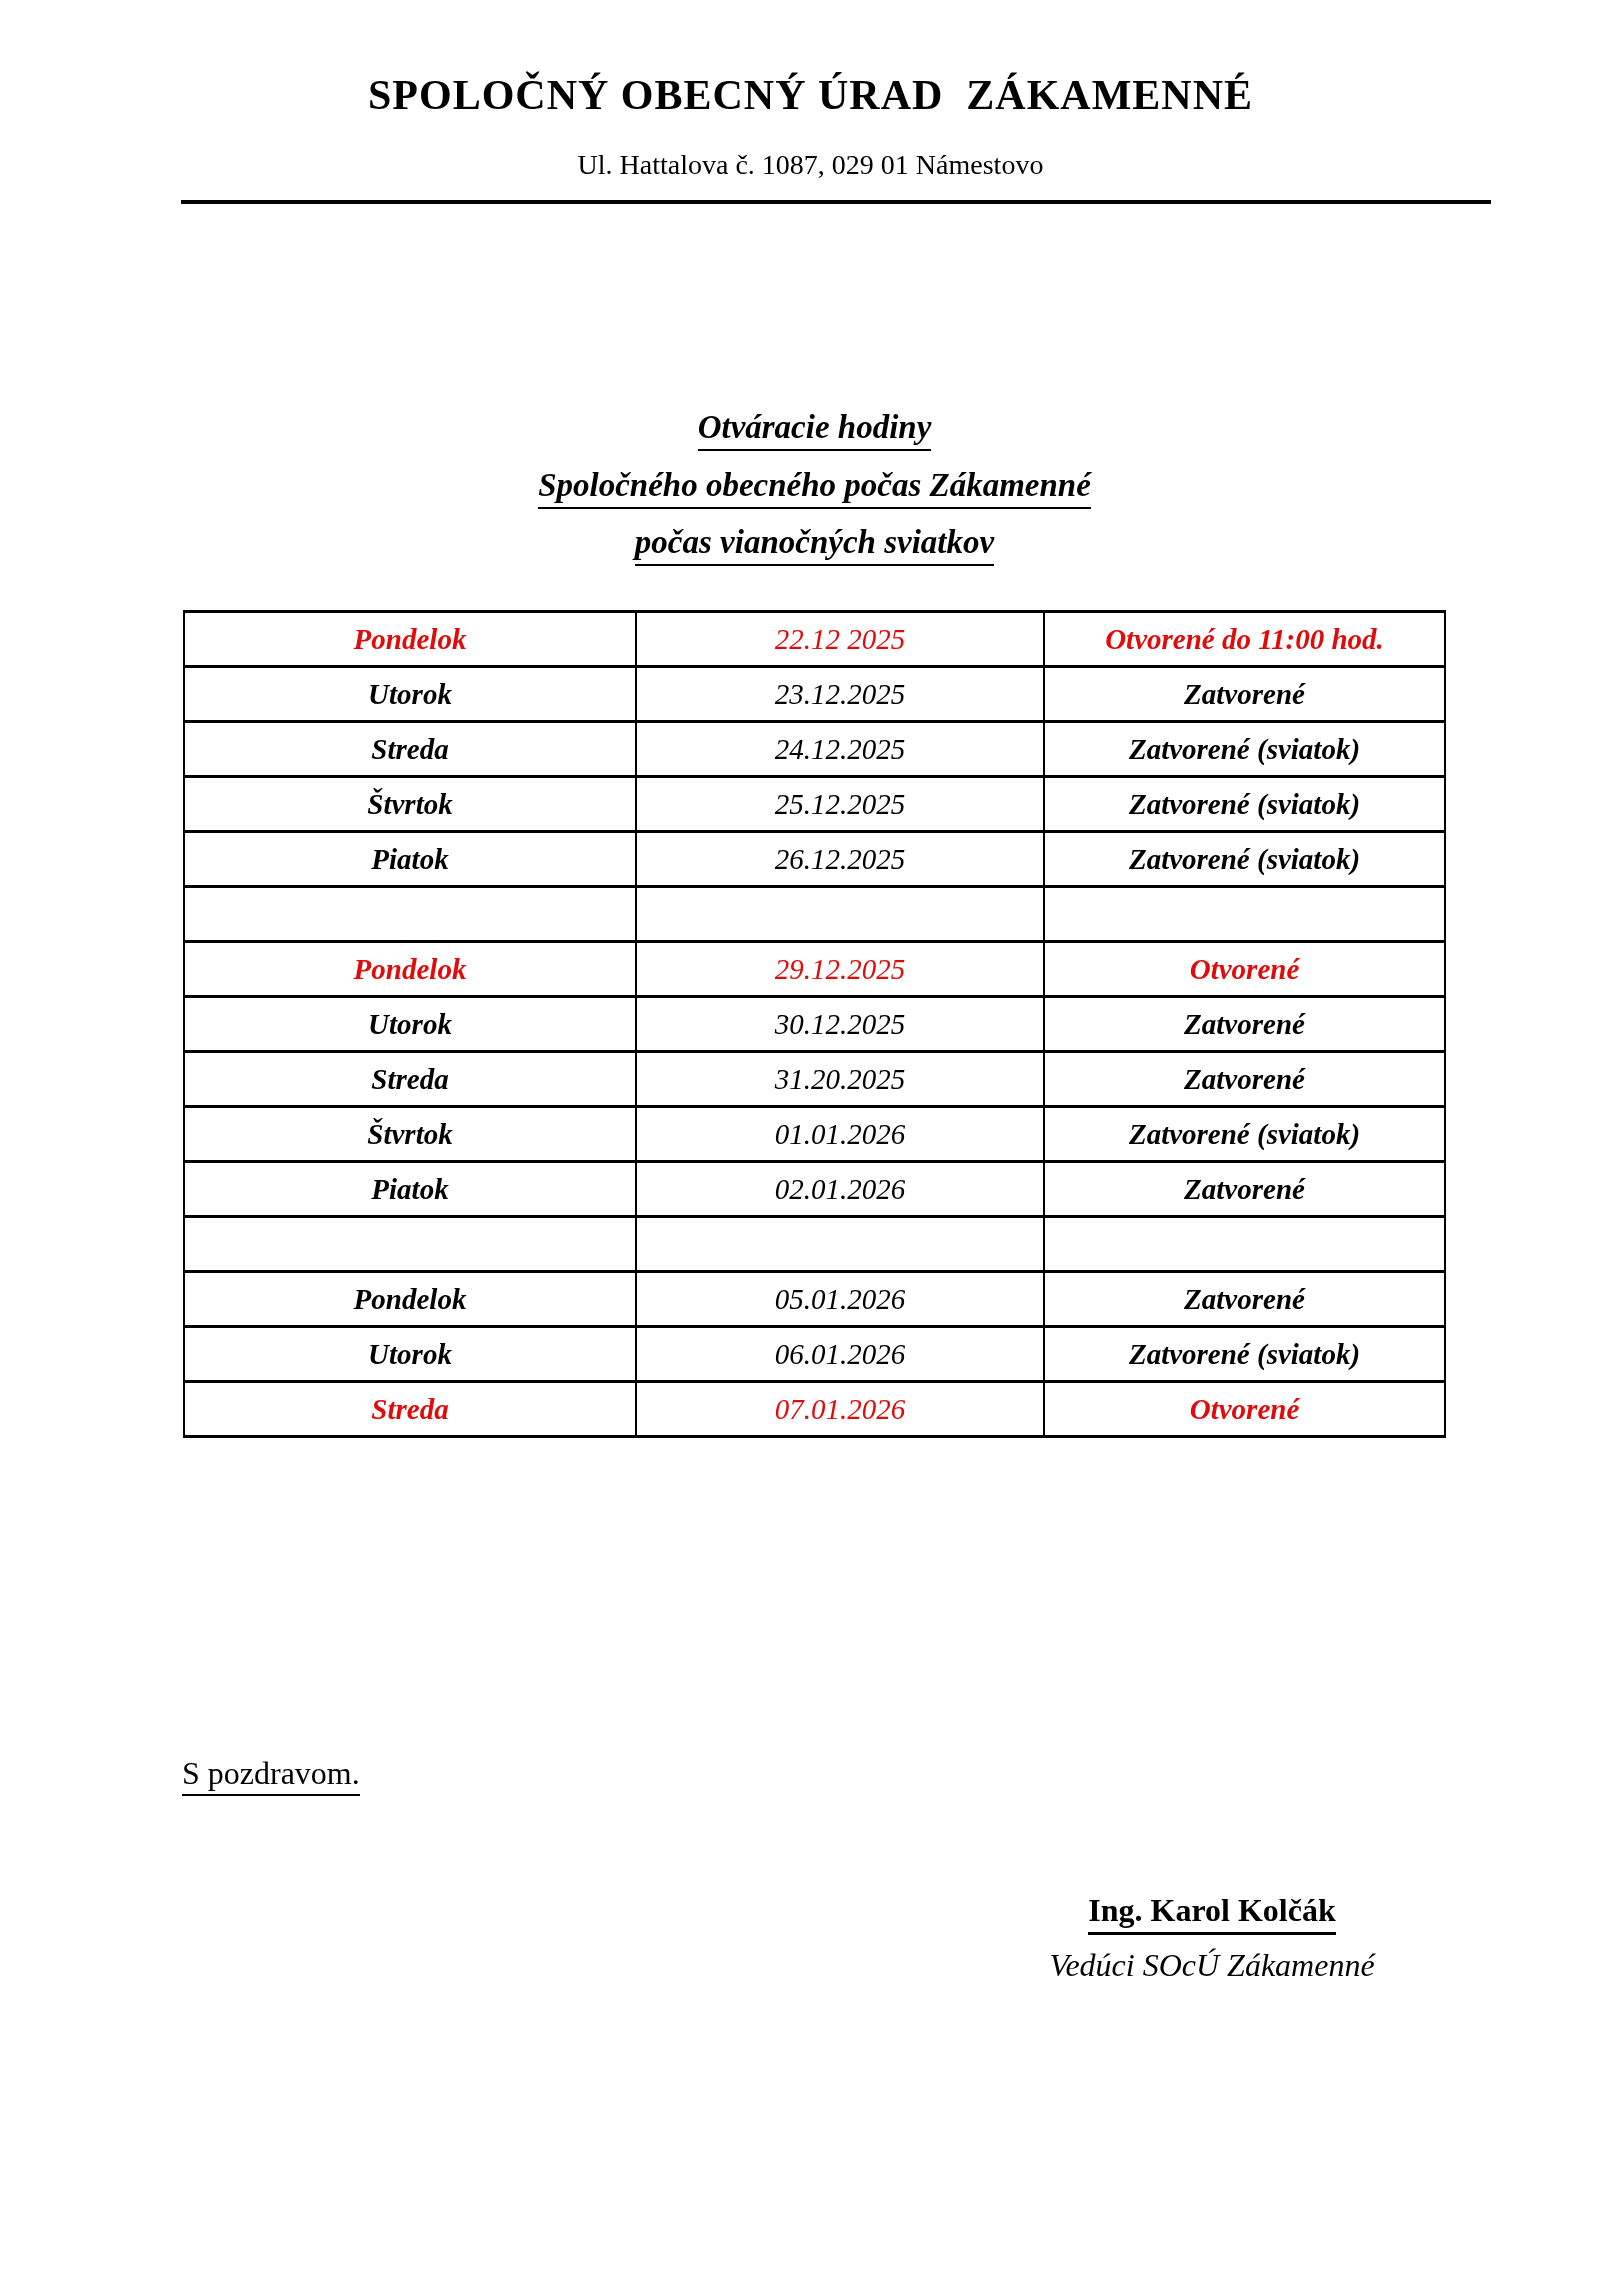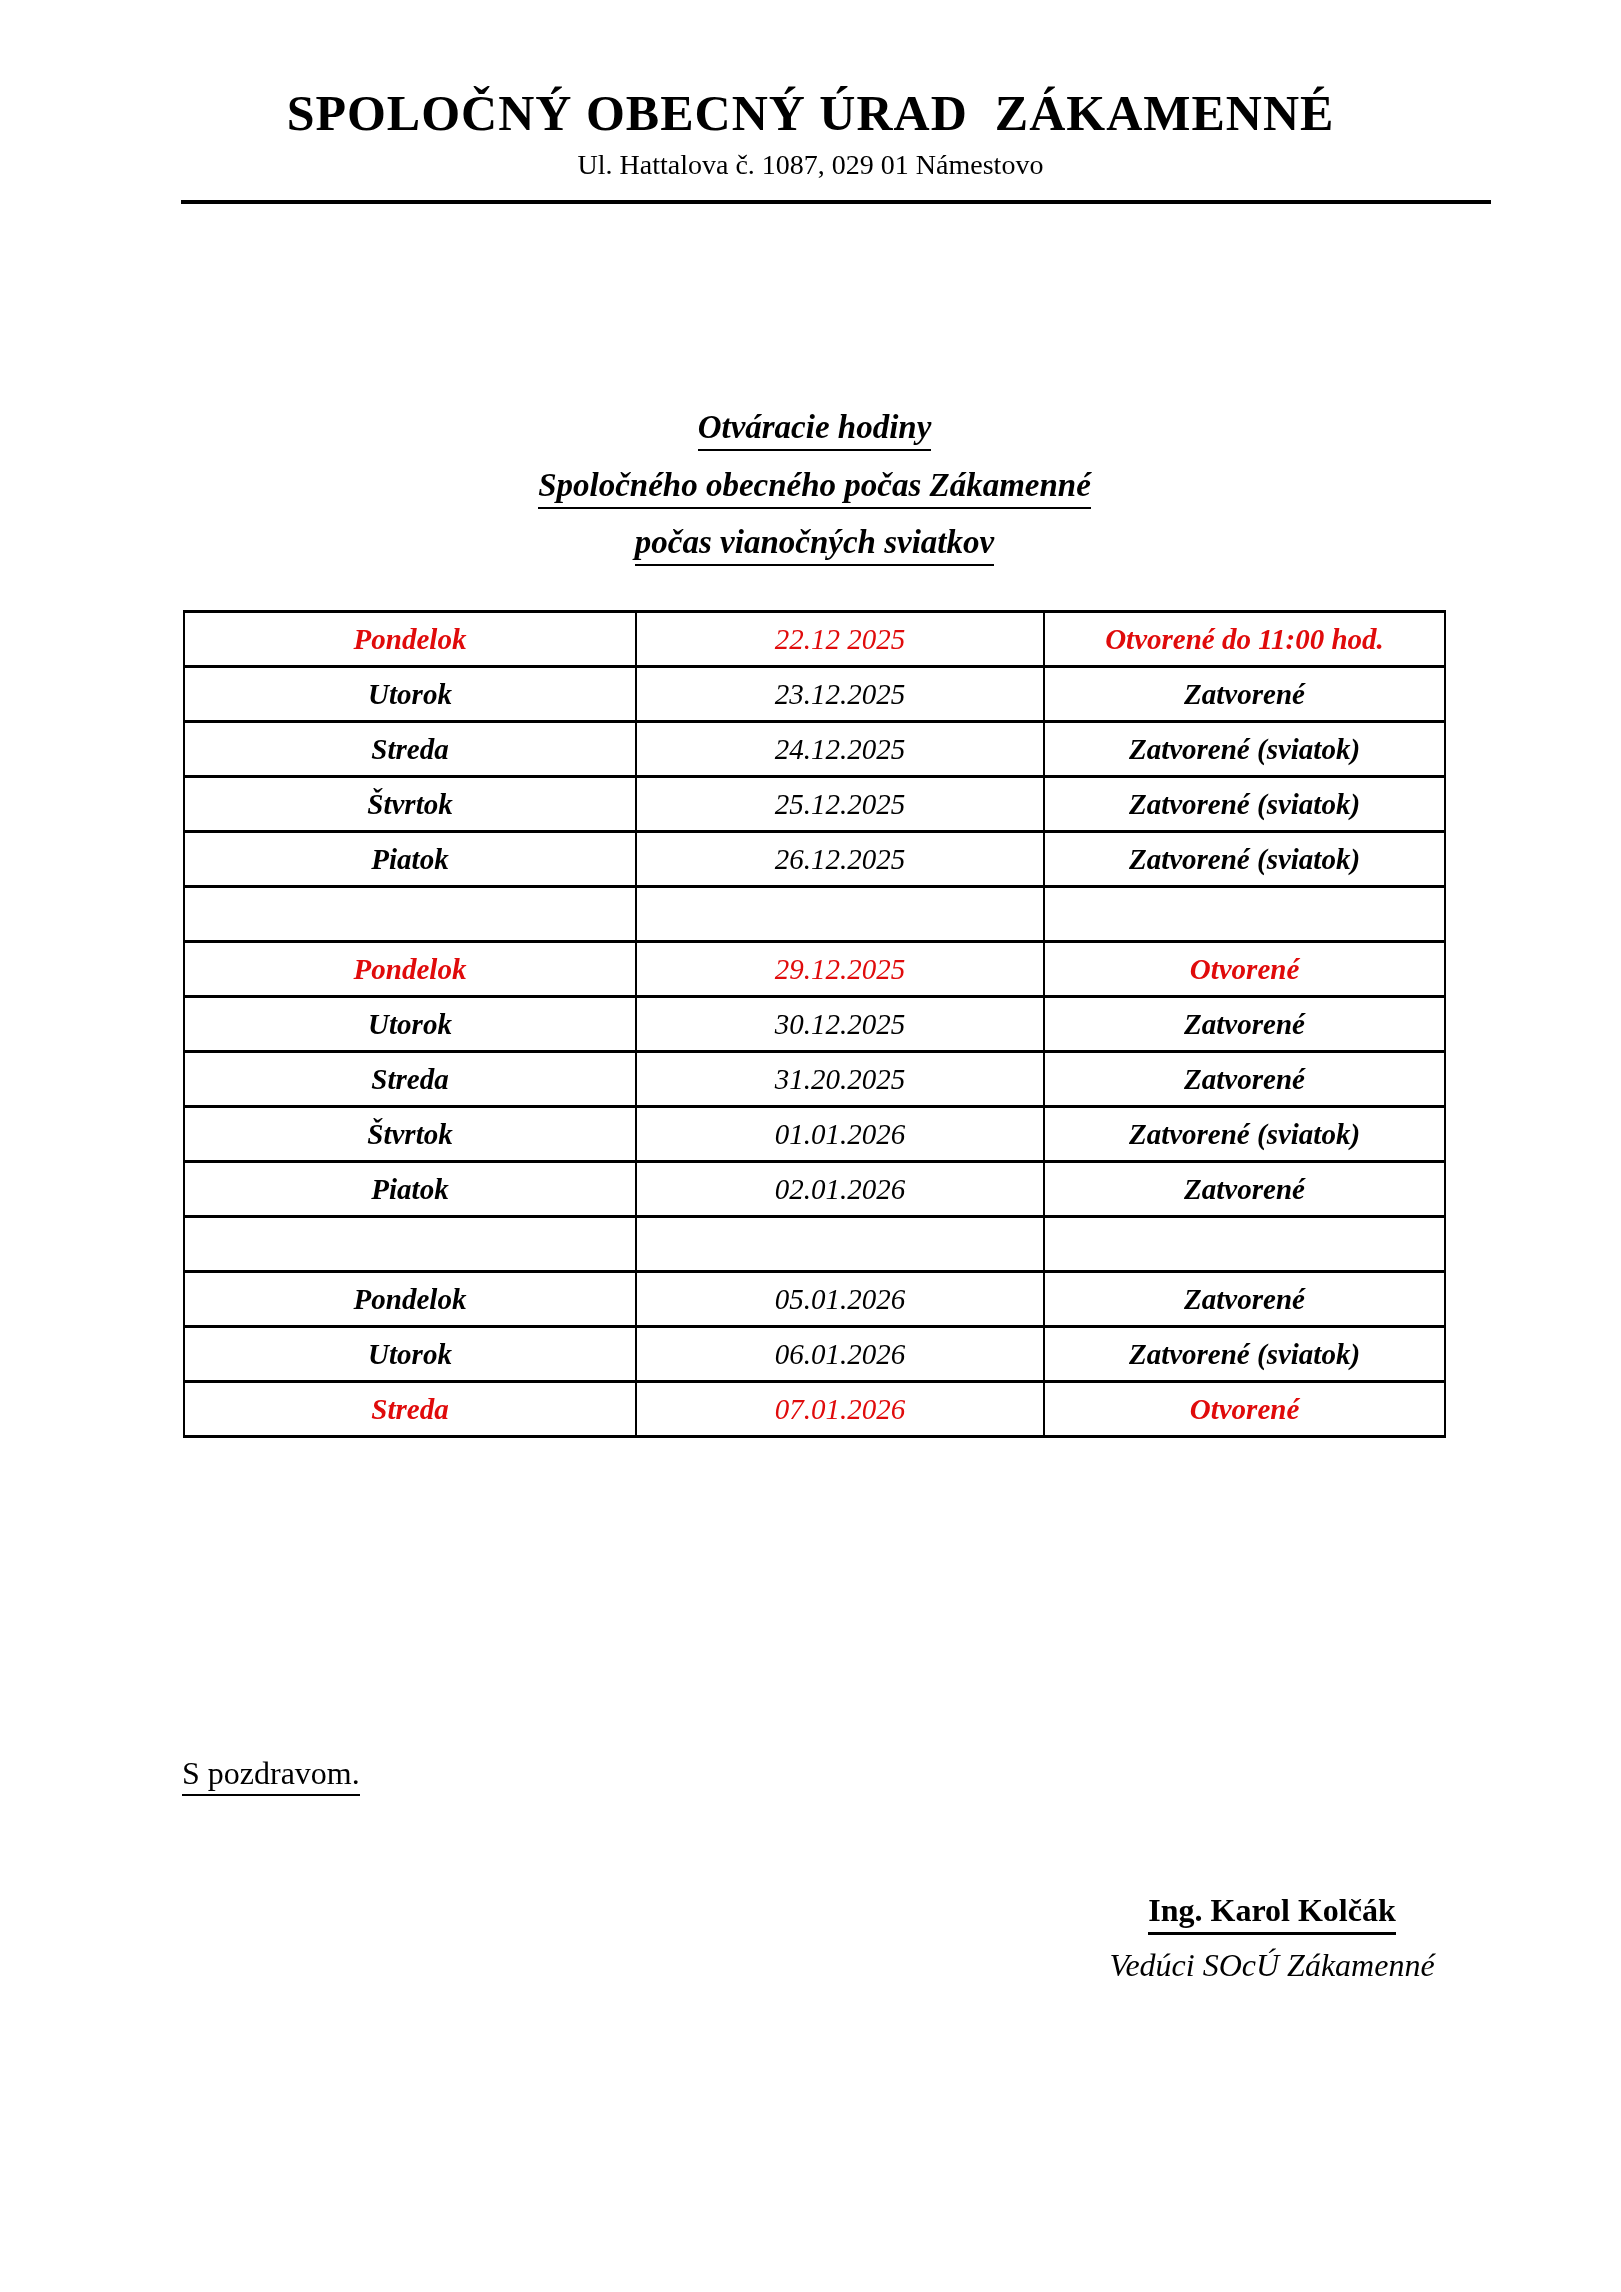--- a/index.html
+++ b/index.html
@@ -8,24 +8,24 @@
     width: 1621px;
     height: 2293px;
     margin: 0 auto;
     background: #ffffff;
     color: #000;
     font-family: "Liberation Serif", "DejaVu Serif", serif;
     overflow: hidden;
   }
   .header-title {
     position: absolute;
-    top: 84px; left: 0; width: 100%;
+    top: 71px; left: 0; width: 100%;
     text-align: center;
     font-weight: bold;
-    font-size: 50px;
+    font-size: 42px;
     letter-spacing: 1px;
     white-space: pre;
   }
   .header-address {
     position: absolute;
     top: 149px; left: 0; width: 100%;
     text-align: center;
     font-size: 28px;
   }
   .header-rule {
@@ -71,21 +71,21 @@
   td.cell-day, td.cell-status { font-weight: bold; }
   tr.highlight td { color: var(--hl, #e00b0b); }
   .salutation {
     position: absolute;
     top: 1755px; left: 182px;
     font-size: 32px;
   }
   .salutation .u { border-bottom-width: 2.9px; }
   .signature {
     position: absolute;
-    top: 1892px; left: 1037px;
+    top: 1892px; left: 977px;
     width: 470px;
     text-align: center;
   }
   .signature-name {
     font-size: 32px;
     font-weight: bold;
     display: inline-block;
     border-bottom: 3.9px solid #000;
     padding-bottom: 2.9px;
   }

